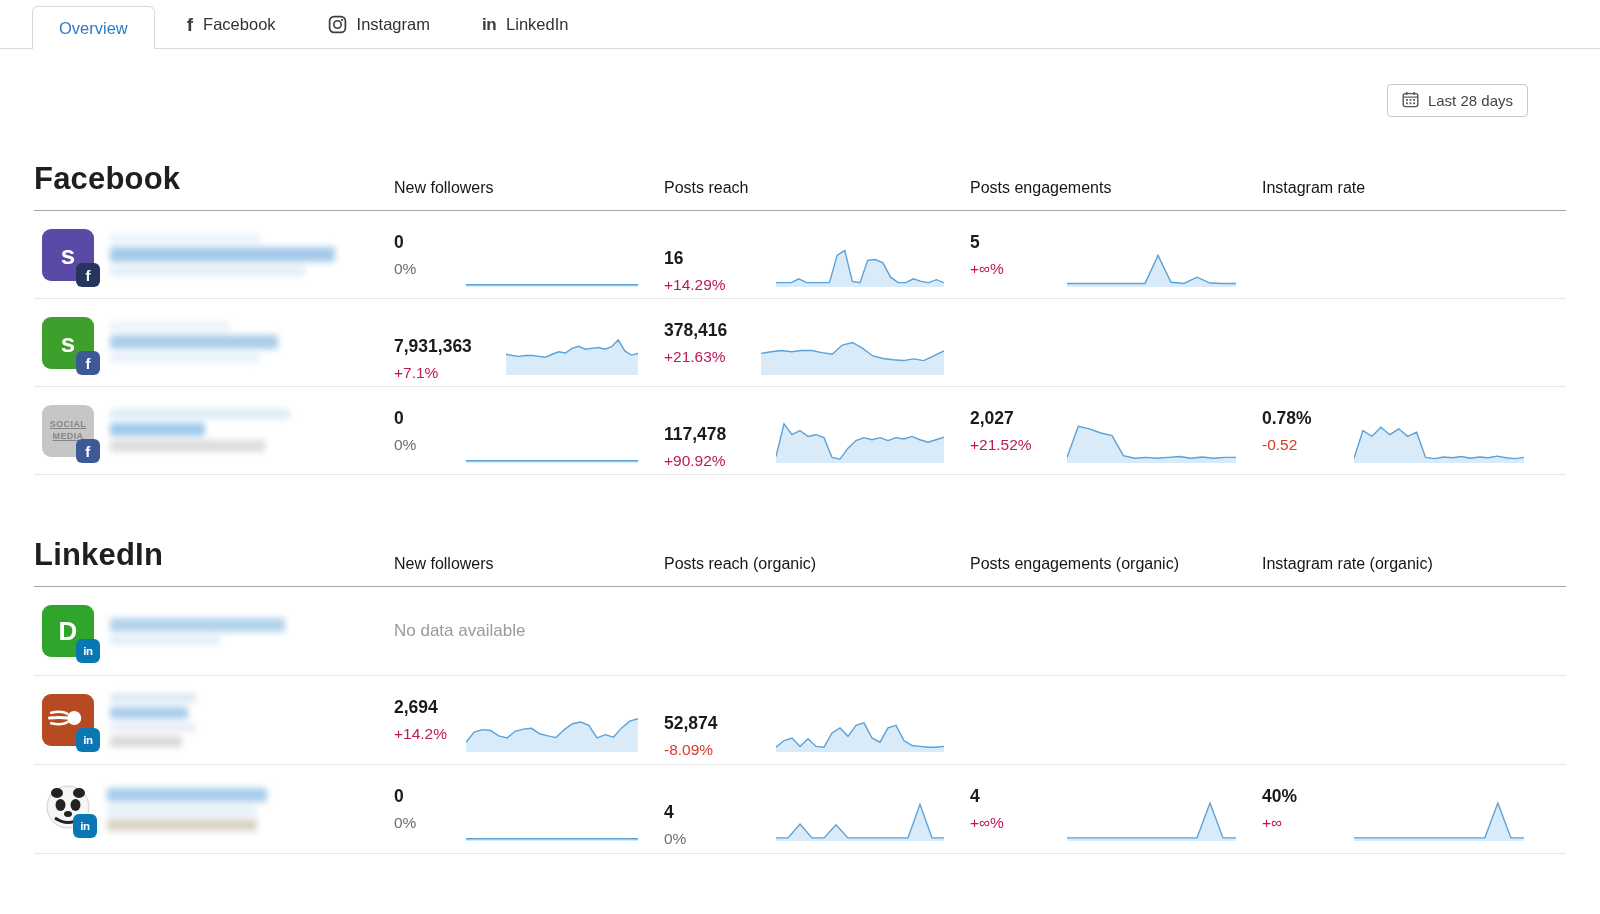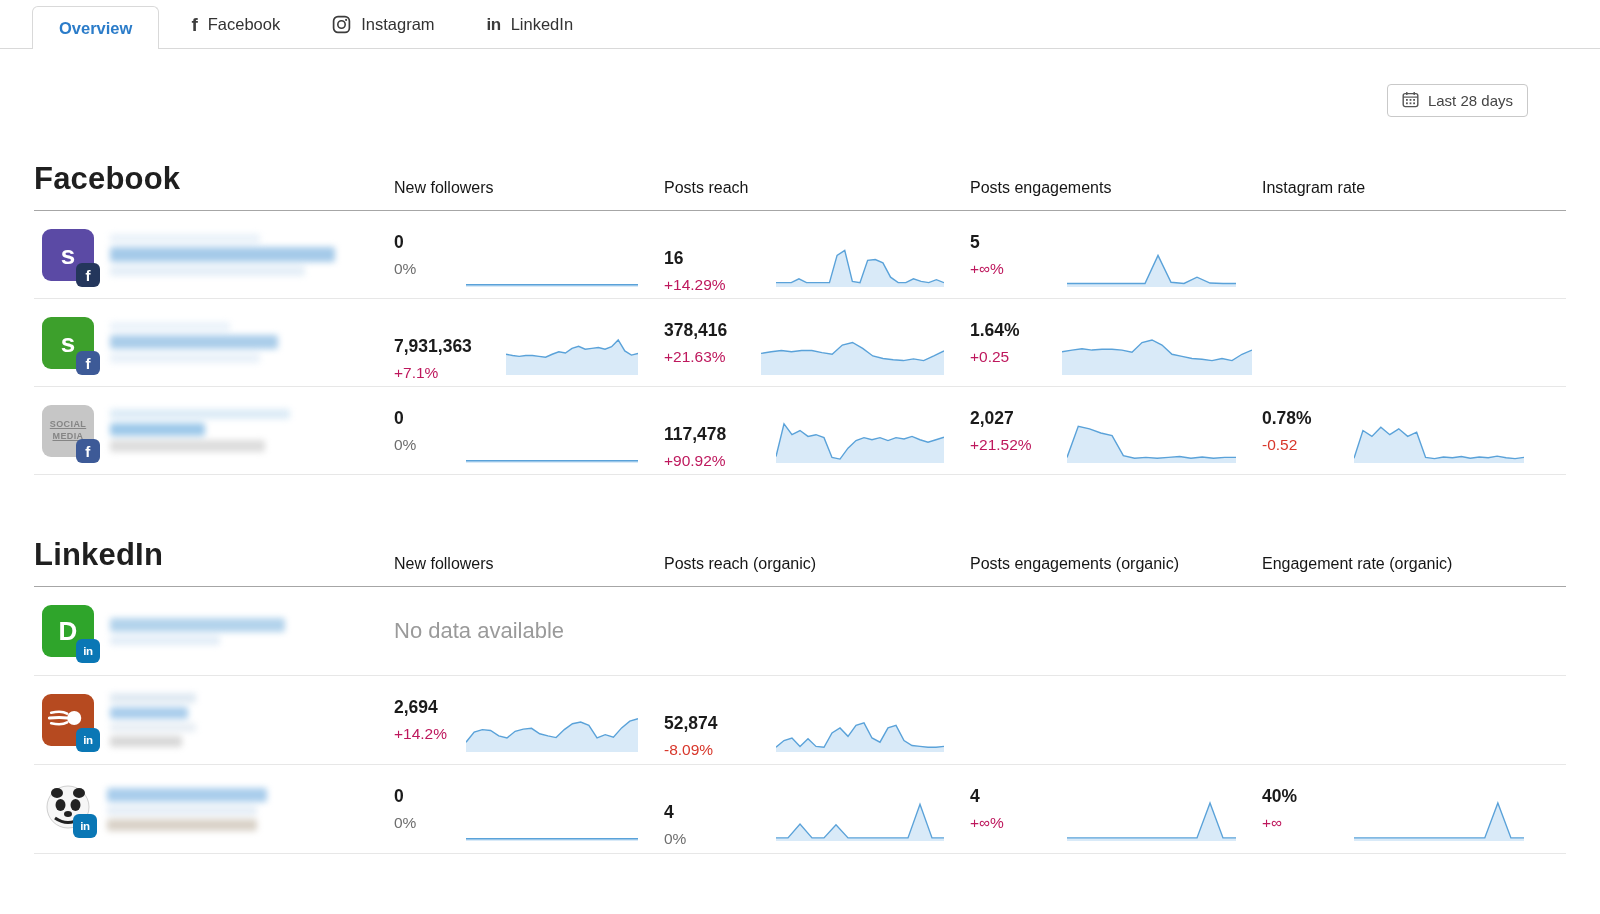--- a/index.html
+++ b/index.html
@@ -1,21 +1,21 @@
 <!DOCTYPE html>
 <html><head>
 <meta charset="utf-8">
 <style>
   html,body{margin:0;padding:0;background:#fff;}
   body{width:1600px;height:914px;overflow:hidden;font-family:"Liberation Sans",sans-serif;color:#1b1b1b;position:relative;}
 
   
   .tabbar{height:48px;border-bottom:1px solid #d9d9d9;display:flex;align-items:center;padding-left:32px;position:relative;background:#fff;}
   .tab{display:flex;align-items:center;gap:10px;font-size:16.5px;color:#333;margin-right:52px;cursor:pointer;height:100%;}
-  .tab.active{border:1px solid #d9d9d9;border-bottom:none;border-radius:6px 6px 0 0;background:#fff;color:#2b7cc9;padding:0 26px;height:42px;align-self:flex-end;margin-bottom:-1px;z-index:2;display:flex;align-items:center;margin-right:32px;font-weight:bold;}
+  .tab.active{border:1px solid #d9d9d9;border-bottom:none;border-radius:6px 6px 0 0;background:#fff;color:#2b7cc9;padding:0 26px;height:42px;align-self:flex-end;margin-bottom:-1px;z-index:2;display:flex;align-items:center;margin-right:32px;}
   .ticon{font-weight:800;color:#3c3c3c;font-size:19px;line-height:1;}
   .ticon.in{font-size:17px;letter-spacing:-.5px;}
   .tsvg{display:block;}
 
   
   .datebtn{position:absolute;top:84px;right:72px;height:33px;border:1px solid #c9c9c9;border-radius:4px;background:#fff;display:flex;align-items:center;gap:9px;padding:0 14px;font-size:15px;color:#454545;cursor:pointer;}
 
   
   .sec{margin:0 34px;}
   .sec1{margin-top:112px;}
@@ -43,21 +43,21 @@
   .mcell{display:flex;align-items:center;height:100%;padding-right:26px;box-sizing:border-box;}
   .mcell.last{padding-right:10px;}
   .mval{flex:0 0 auto;}
   .w1{width:72px;}.w2{width:112px;margin-top:32px;}.w3{width:97px;}.w4{width:92px;}
   .val{font-size:17.5px;font-weight:700;color:#1b1b1b;}
   .delta{margin-top:7px;font-size:15.5px;}
   .pos{color:#be185d;}
   .neg{color:#d8372b;}
   .neu{color:#6e6e6e;}
   .spark{flex:1;height:48px;margin-top:16px;min-width:0;}
-  .nodata{grid-column:2 / 6;font-size:22px;color:#9a9a9a;}
+  .nodata{grid-column:2 / 6;font-size:17px;color:#9a9a9a;}
 </style>
 </head>
 <body>
 
 <div class="tabbar">
   <div class="tab active">
     <span>Overview</span>
   </div>
   <div class="tab">
     <span class="ticon">f</span>
@@ -191,32 +191,20 @@
           <div class="val">378,416</div>
           <div class="delta pos">+21.63%</div>
         </div>
       <div class="spark">
           <svg viewBox="0 0 100 32" preserveAspectRatio="none" style="width:100%;height:100%;display:block">
             <polygon points="0,32 0.00,17.62 5.56,16.50 11.11,15.66 16.67,16.50 22.22,15.66 27.78,15.66 33.33,17.06 38.89,18.18 44.44,12.02 50.00,10.34 55.56,14.26 61.11,19.30 66.67,20.98 72.22,21.82 77.78,22.38 83.33,21.26 88.89,22.38 94.44,19.30 100.00,15.94 100,32" fill="#d9eaf8"></polygon>
             <polyline points="0.00,17.62 5.56,16.50 11.11,15.66 16.67,16.50 22.22,15.66 27.78,15.66 33.33,17.06 38.89,18.18 44.44,12.02 50.00,10.34 55.56,14.26 61.11,19.30 66.67,20.98 72.22,21.82 77.78,22.38 83.33,21.26 88.89,22.38 94.44,19.30 100.00,15.94" fill="none" stroke="#5aa2d9" stroke-width="1.4" vector-effect="non-scaling-stroke"></polyline>
           </svg>
         </div>
     </div>
-    <div class="mcell last">
-      <div class="mval w4">
-          <div class="val">1.64%</div>
-          <div class="delta pos">+0.25</div>
-        </div>
-      <div class="spark">
-          <svg viewBox="0 0 100 32" preserveAspectRatio="none" style="width:100%;height:100%;display:block">
-            <polygon points="0,32 0.00,16.50 5.26,15.38 10.53,14.54 15.79,15.38 21.05,14.82 26.32,14.82 31.58,15.38 36.84,16.78 42.11,10.34 47.37,8.66 52.63,12.02 57.89,18.18 63.16,19.58 68.42,20.98 73.68,21.54 78.95,22.38 84.21,20.98 89.47,22.38 94.74,18.18 100.00,15.38 100,32" fill="#d9eaf8"></polygon>
-            <polyline points="0.00,16.50 5.26,15.38 10.53,14.54 15.79,15.38 21.05,14.82 26.32,14.82 31.58,15.38 36.84,16.78 42.11,10.34 47.37,8.66 52.63,12.02 57.89,18.18 63.16,19.58 68.42,20.98 73.68,21.54 78.95,22.38 84.21,20.98 89.47,22.38 94.74,18.18 100.00,15.38" fill="none" stroke="#5aa2d9" stroke-width="1.4" vector-effect="non-scaling-stroke"></polyline>
-          </svg>
-        </div>
-    </div>
   </div>
 
   <div class="row">
     <div class="ncell">
       <div class="av textlogo" style="background: rgb(198, 198, 198);">
         <span>SOCIAL MEDIA</span>
         <span class="avb" style="background: rgb(61, 90, 151);">
             <span class="bt">f</span>
           </span>
       </div>
@@ -276,21 +264,21 @@
     </div>
   </div>
 </div>
 
 <div class="sec sec2">
   <div class="shead">
     <h2 class="stitle">LinkedIn</h2>
     <div class="colh">New followers</div>
     <div class="colh">Posts reach (organic)</div>
     <div class="colh">Posts engagements (organic)</div>
-    <div class="colh">Engagement rate (organic)</div>
+    <div class="colh">Instagram rate (organic)</div>
   </div>
 
   <div class="row tall">
     <div class="ncell">
       <div class="av" style="background: rgb(47, 165, 43);">
         <span class="ltr">D</span>
         <span class="avb insz" style="background: rgb(10, 119, 181);">
             <span class="bt">in</span>
           </span>
       </div>

